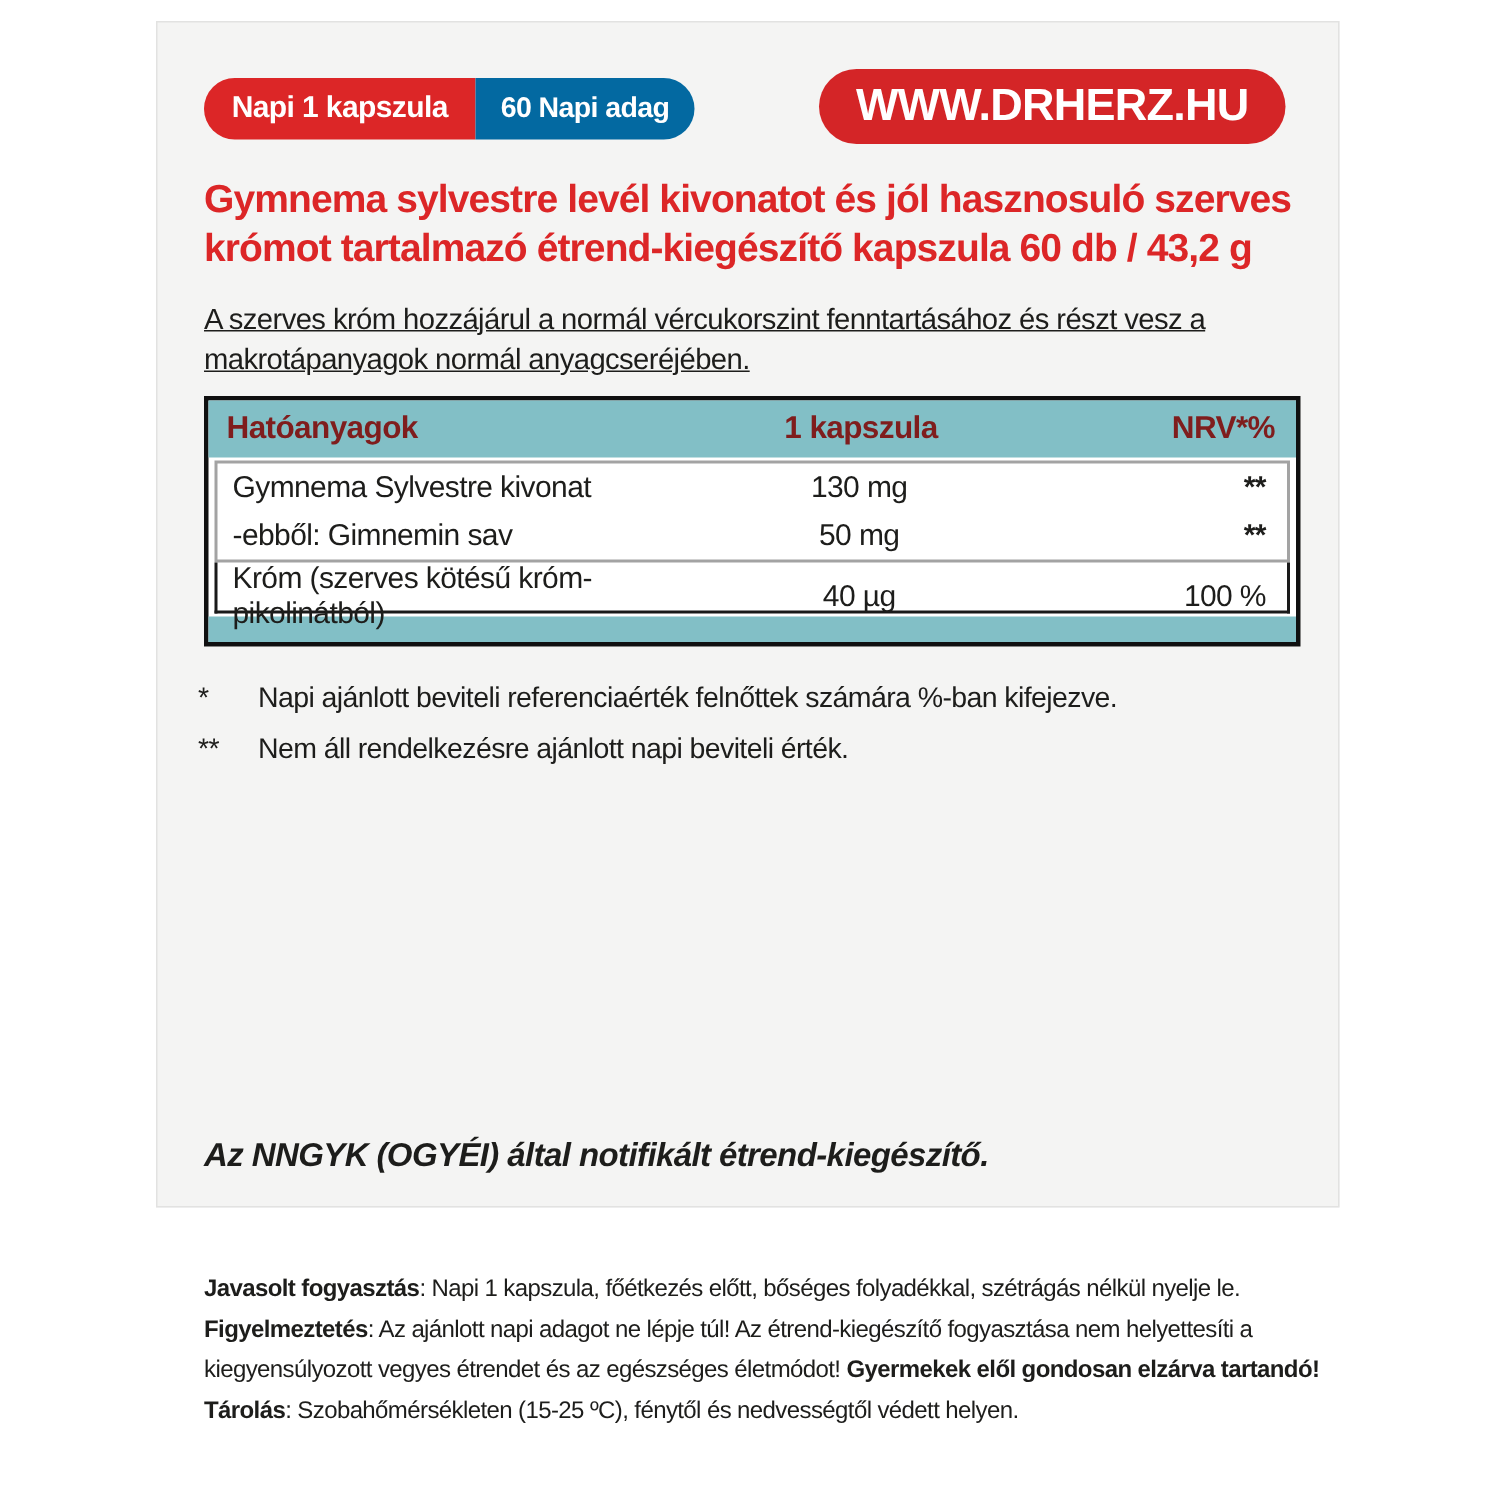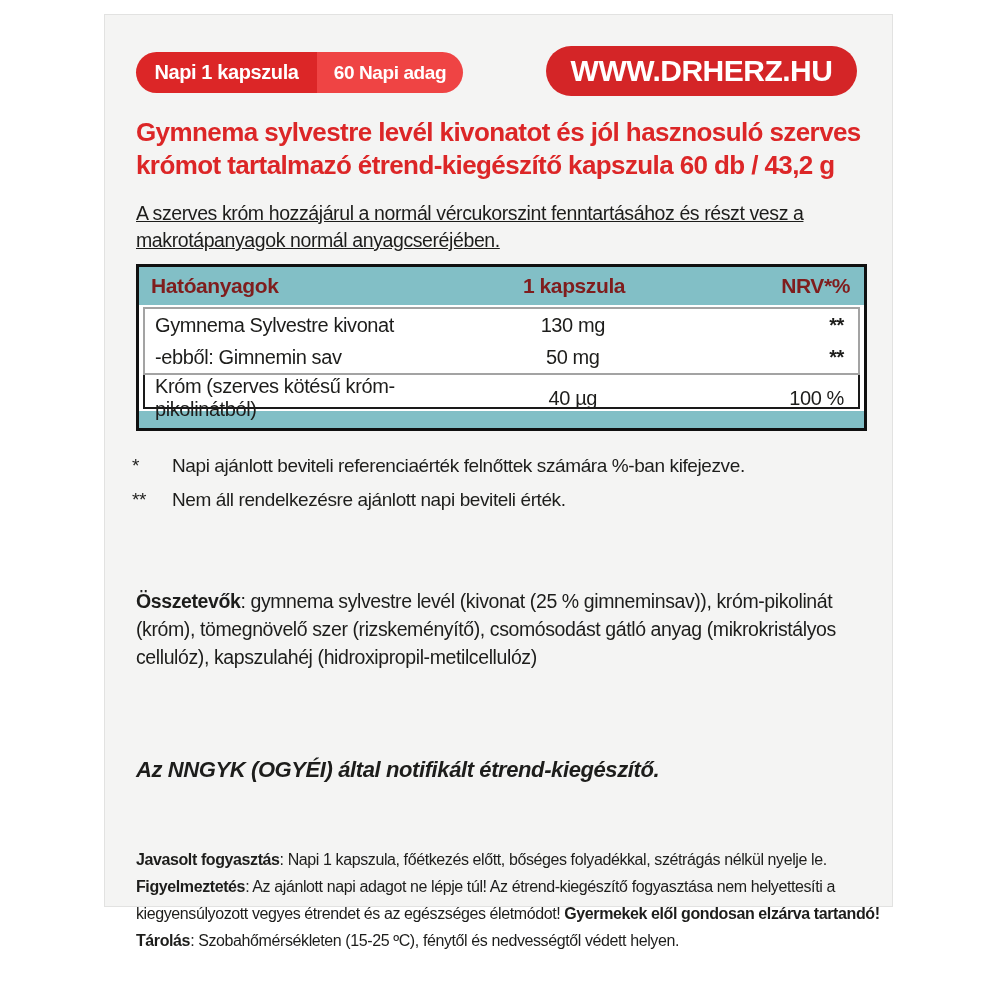--- a/index.html
+++ b/index.html
@@ -10,21 +10,21 @@
     background: #ffffff;
     font-family: "Liberation Sans", sans-serif;
     letter-spacing: -0.4px;
     color: #1d1d1b;
   }
   .card {
     position: absolute;
     left: 104px;
     top: 14px;
     width: 789px;
-    height: 893px;
+    height: 791px;
     background: #f4f4f3;
     border: 1px solid #e2e2e1;
     box-sizing: border-box;
   }
   .abs { position: absolute; }
 
   
   .pills { left: 31px; top: 37px; height: 41px; display: flex; }
   .pill {
     height: 41px;
@@ -36,21 +36,21 @@
     box-sizing: border-box;
   }
   .pill-red {
     width: 181px;
     background: #dc2627;
     border-radius: 21px 0 0 21px;
     font-size: 20px;
   }
   .pill-orange {
     width: 146px;
-    background: #ef4444;
+    background: #0369a1;
     border-radius: 0 21px 21px 0;
     font-size: 19px;
   }
 
   .banner {
     left: 441px; top: 31px;
     width: 311px; height: 50px;
     background: #d42527;
     border-radius: 26px;
     display: flex; align-items: center; justify-content: center;
@@ -177,23 +177,20 @@
     <div class="fn-line">
       <span class="fn-marker">*</span>
       <span>Napi ajánlott beviteli referenciaérték felnőttek számára %-ban kifejezve.</span>
     </div>
     <div class="fn-line">
       <span class="fn-marker">**</span>
       <span>Nem áll rendelkezésre  ajánlott napi beviteli érték.</span>
     </div>
   </div>
 
-  <div class="abs ingredients">
-    <b>Összetevők</b><span>: gymnema sylvestre levél (kivonat (25 % gimneminsav)), króm-pikolinát (króm), tömegnövelő szer (rizskeményítő), csomósodást gátló anyag (mikrokristályos cellulóz), kapszulahéj (hidroxipropil-metilcellulóz)</span>
-  </div>
 
   <div class="abs notification">Az NNGYK (OGYÉI) által notifikált étrend-kiegészítő.</div>
 
   <div class="abs usage">
     <span class="bold">Javasolt fogyasztás</span><span>: Napi 1 kapszula, főétkezés előtt, bőséges folyadékkal, szétrágás nélkül nyelje le. </span><span class="bold">Figyelmeztetés</span><span>: Az ajánlott napi adagot ne lépje túl! Az étrend-kiegészítő fogyasztása nem helyettesíti a kiegyensúlyozott vegyes étrendet és az egészséges életmódot! </span><span class="bold">Gyermekek elől gondosan elzárva tartandó!</span><span> </span><span class="bold">Tárolás</span><span>: Szobahőmérsékleten (15-25 ºC), fénytől és nedvességtől védett helyen.</span>
   </div>
 
 </div>
 
 </body></html>

